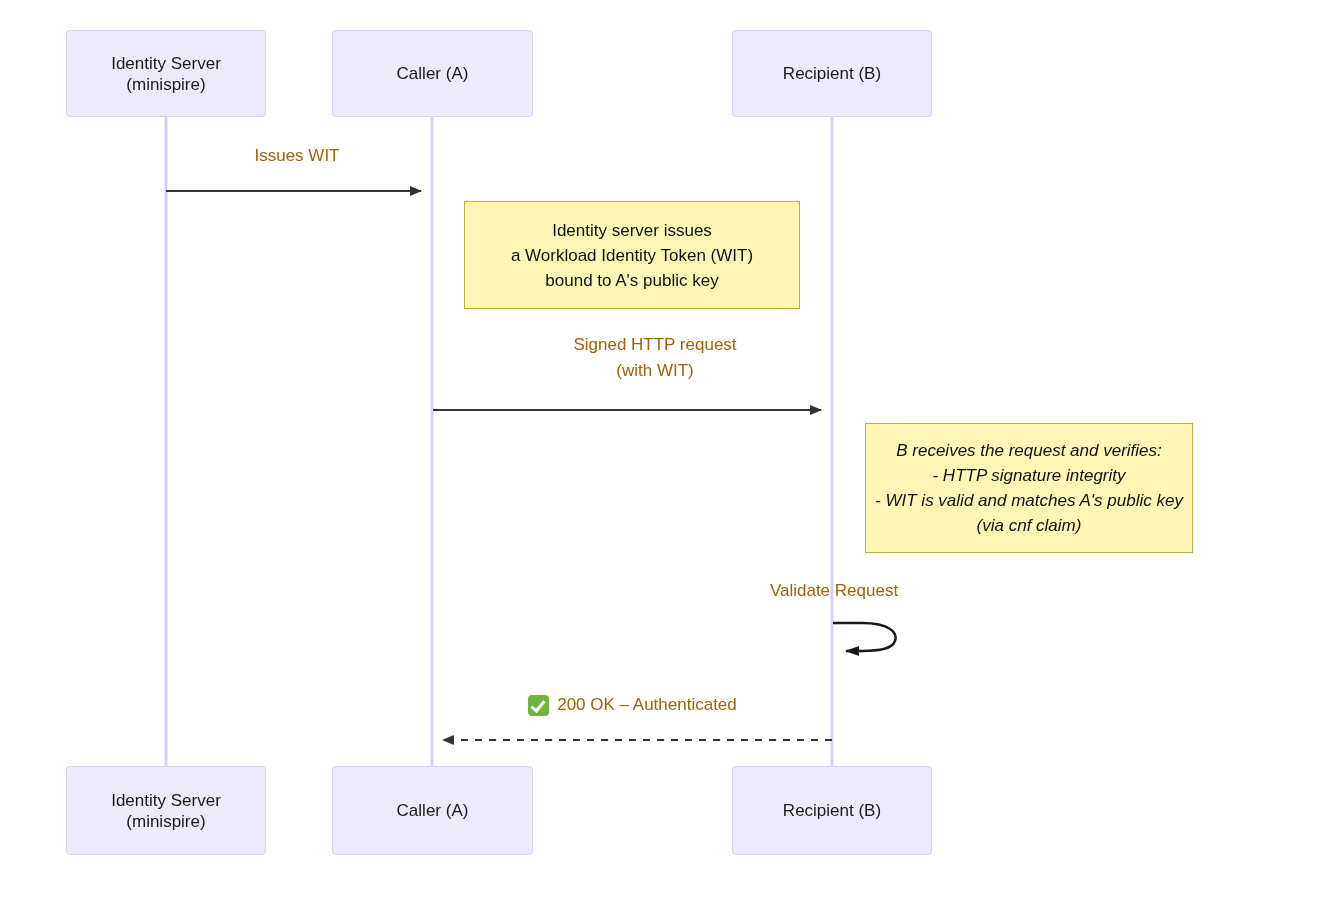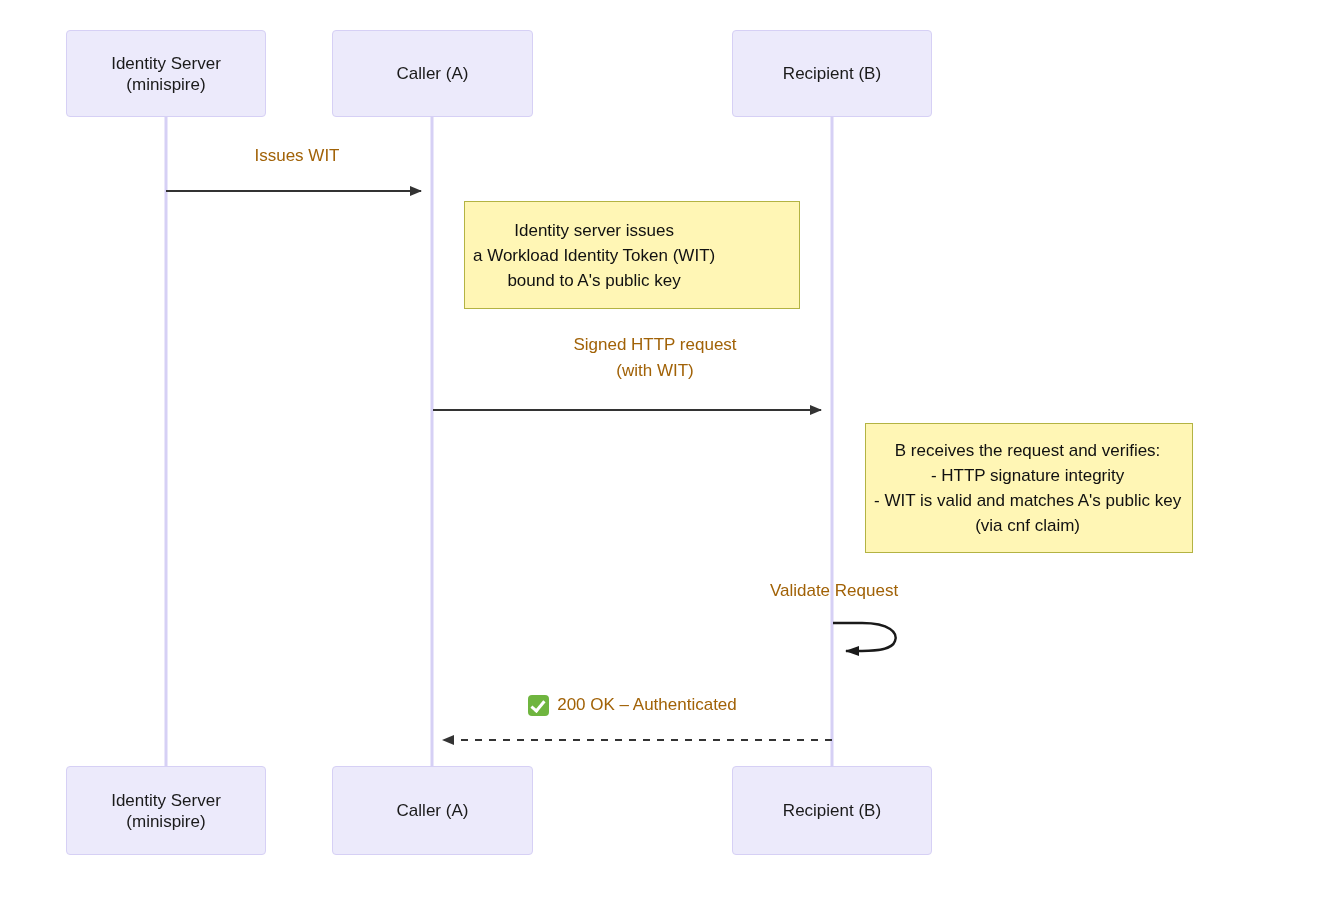--- a/index.html
+++ b/index.html
@@ -46,20 +46,21 @@
   }
 
   
   .note {
     position: absolute;
     box-sizing: border-box;
     background: #FFF6B5;
     border: 1px solid #B3B343;
     display: flex;
     align-items: center;
+    justify-content: center;
     text-align: center;
     color: #111111;
     font-size: 17px;
     line-height: 25px;
     white-space: pre-line;
     padding: 0 8px;
   }
 
   
   .msg-label {
@@ -172,20 +173,20 @@
       <span>200 OK – Authenticated</span>
     </span>
   </div>
 
   <div class="note" style="left:464px; top:201px; width:336px; height:108px;">
     <span>Identity server issues
 a Workload Identity Token (WIT)
 bound to A's public key</span>
   </div>
 
-  <div class="note" style="left:865px; top:423px; width:328px; height:130px;">
+  <div class="note" style="left:865px; top:423px; width:328px; height:130px;font-style:italic;">
     <span>B receives the request and verifies:
 - HTTP signature integrity
 - WIT is valid and matches A's public key
 (via cnf claim)</span>
   </div>
 
 </div>
 
 </body></html>

